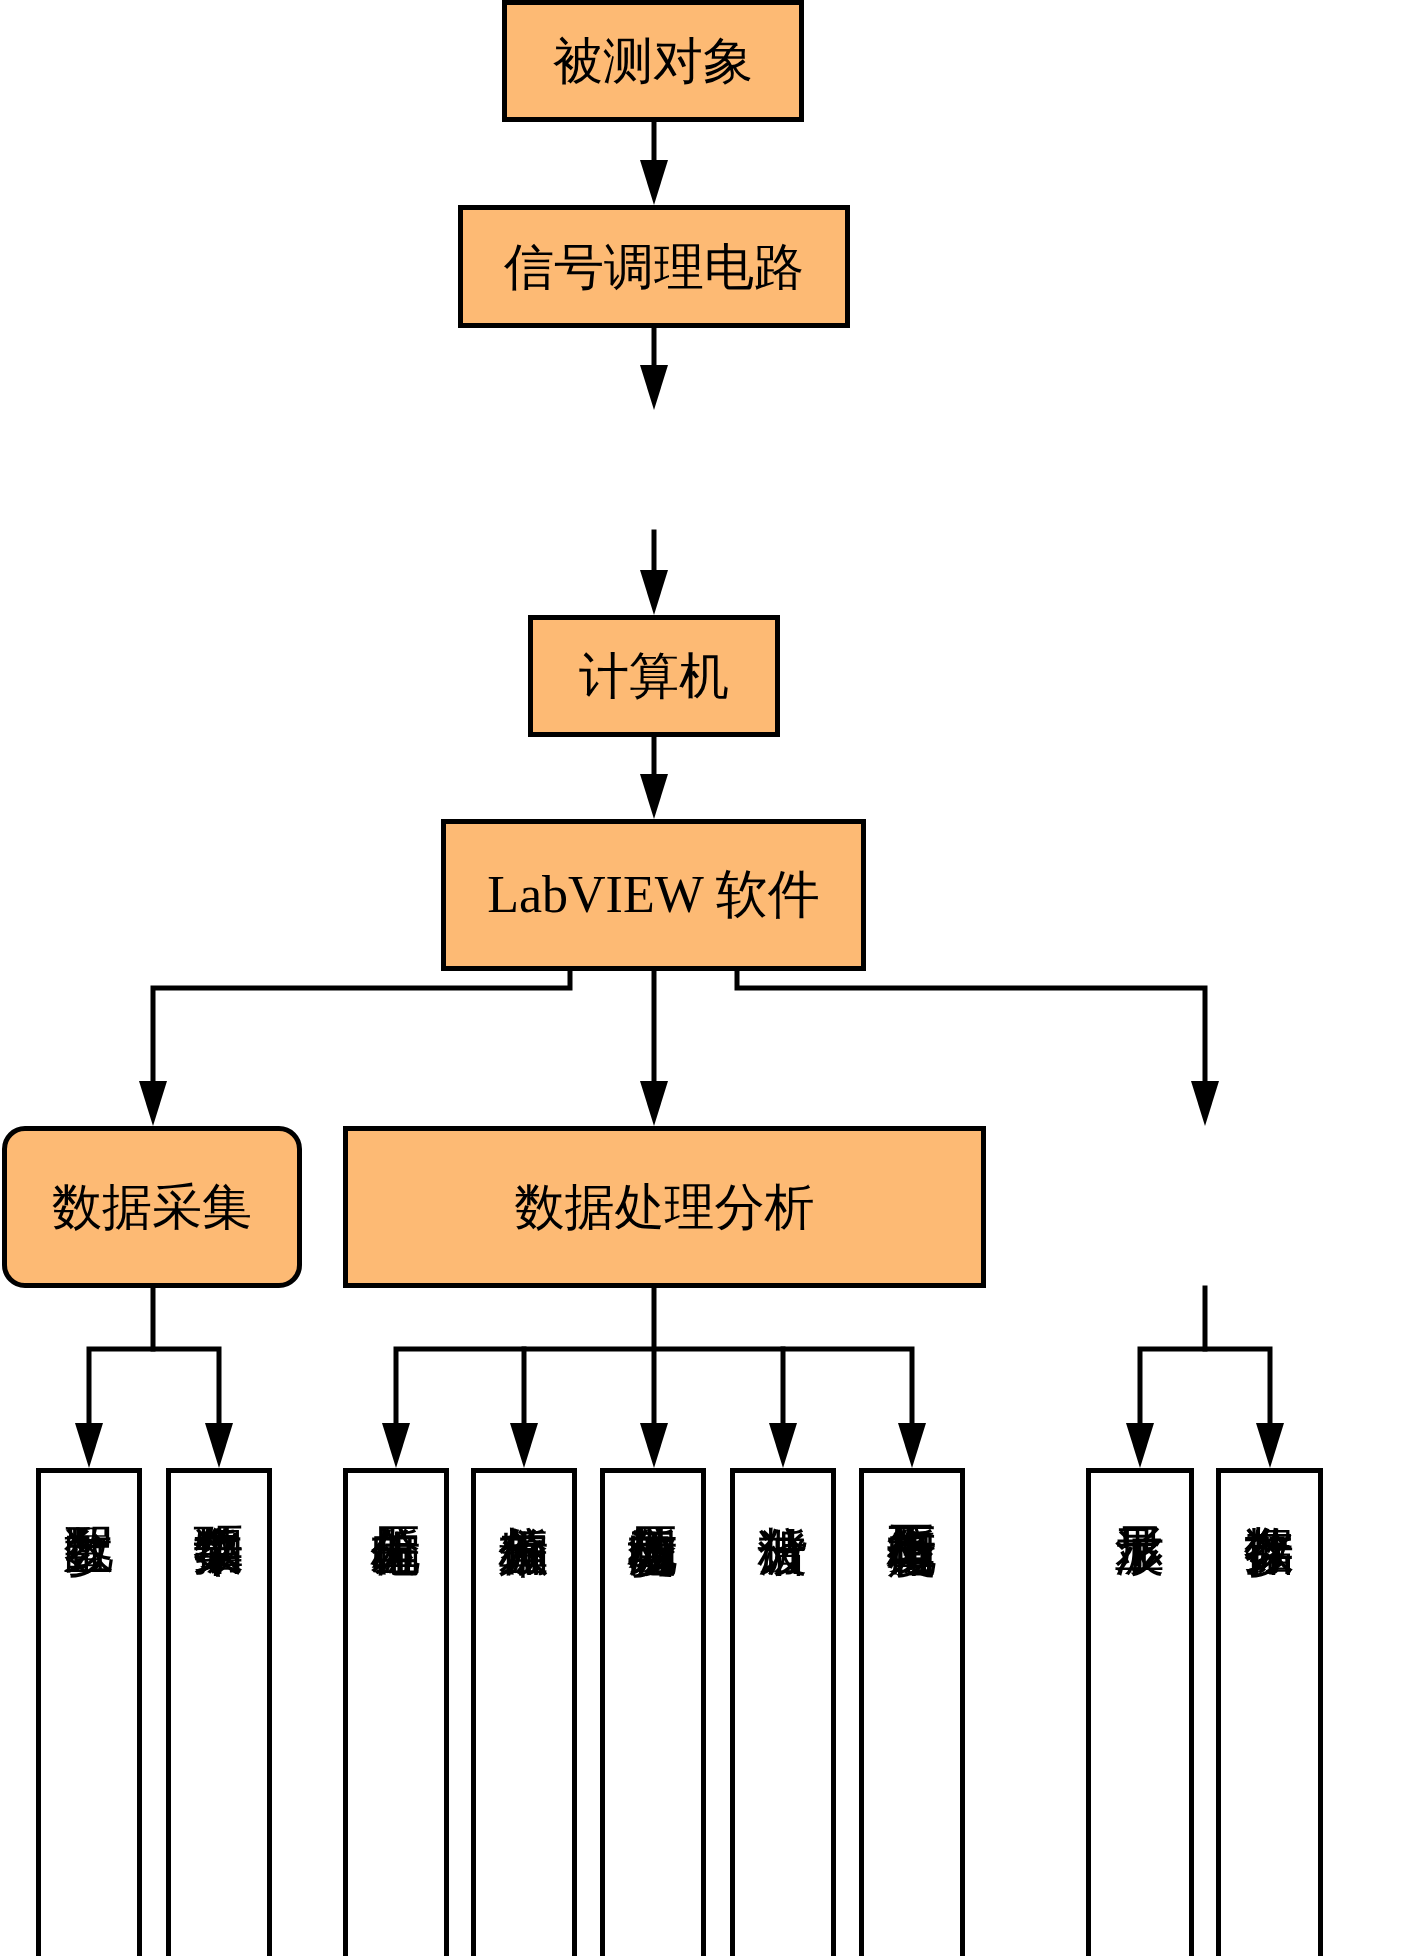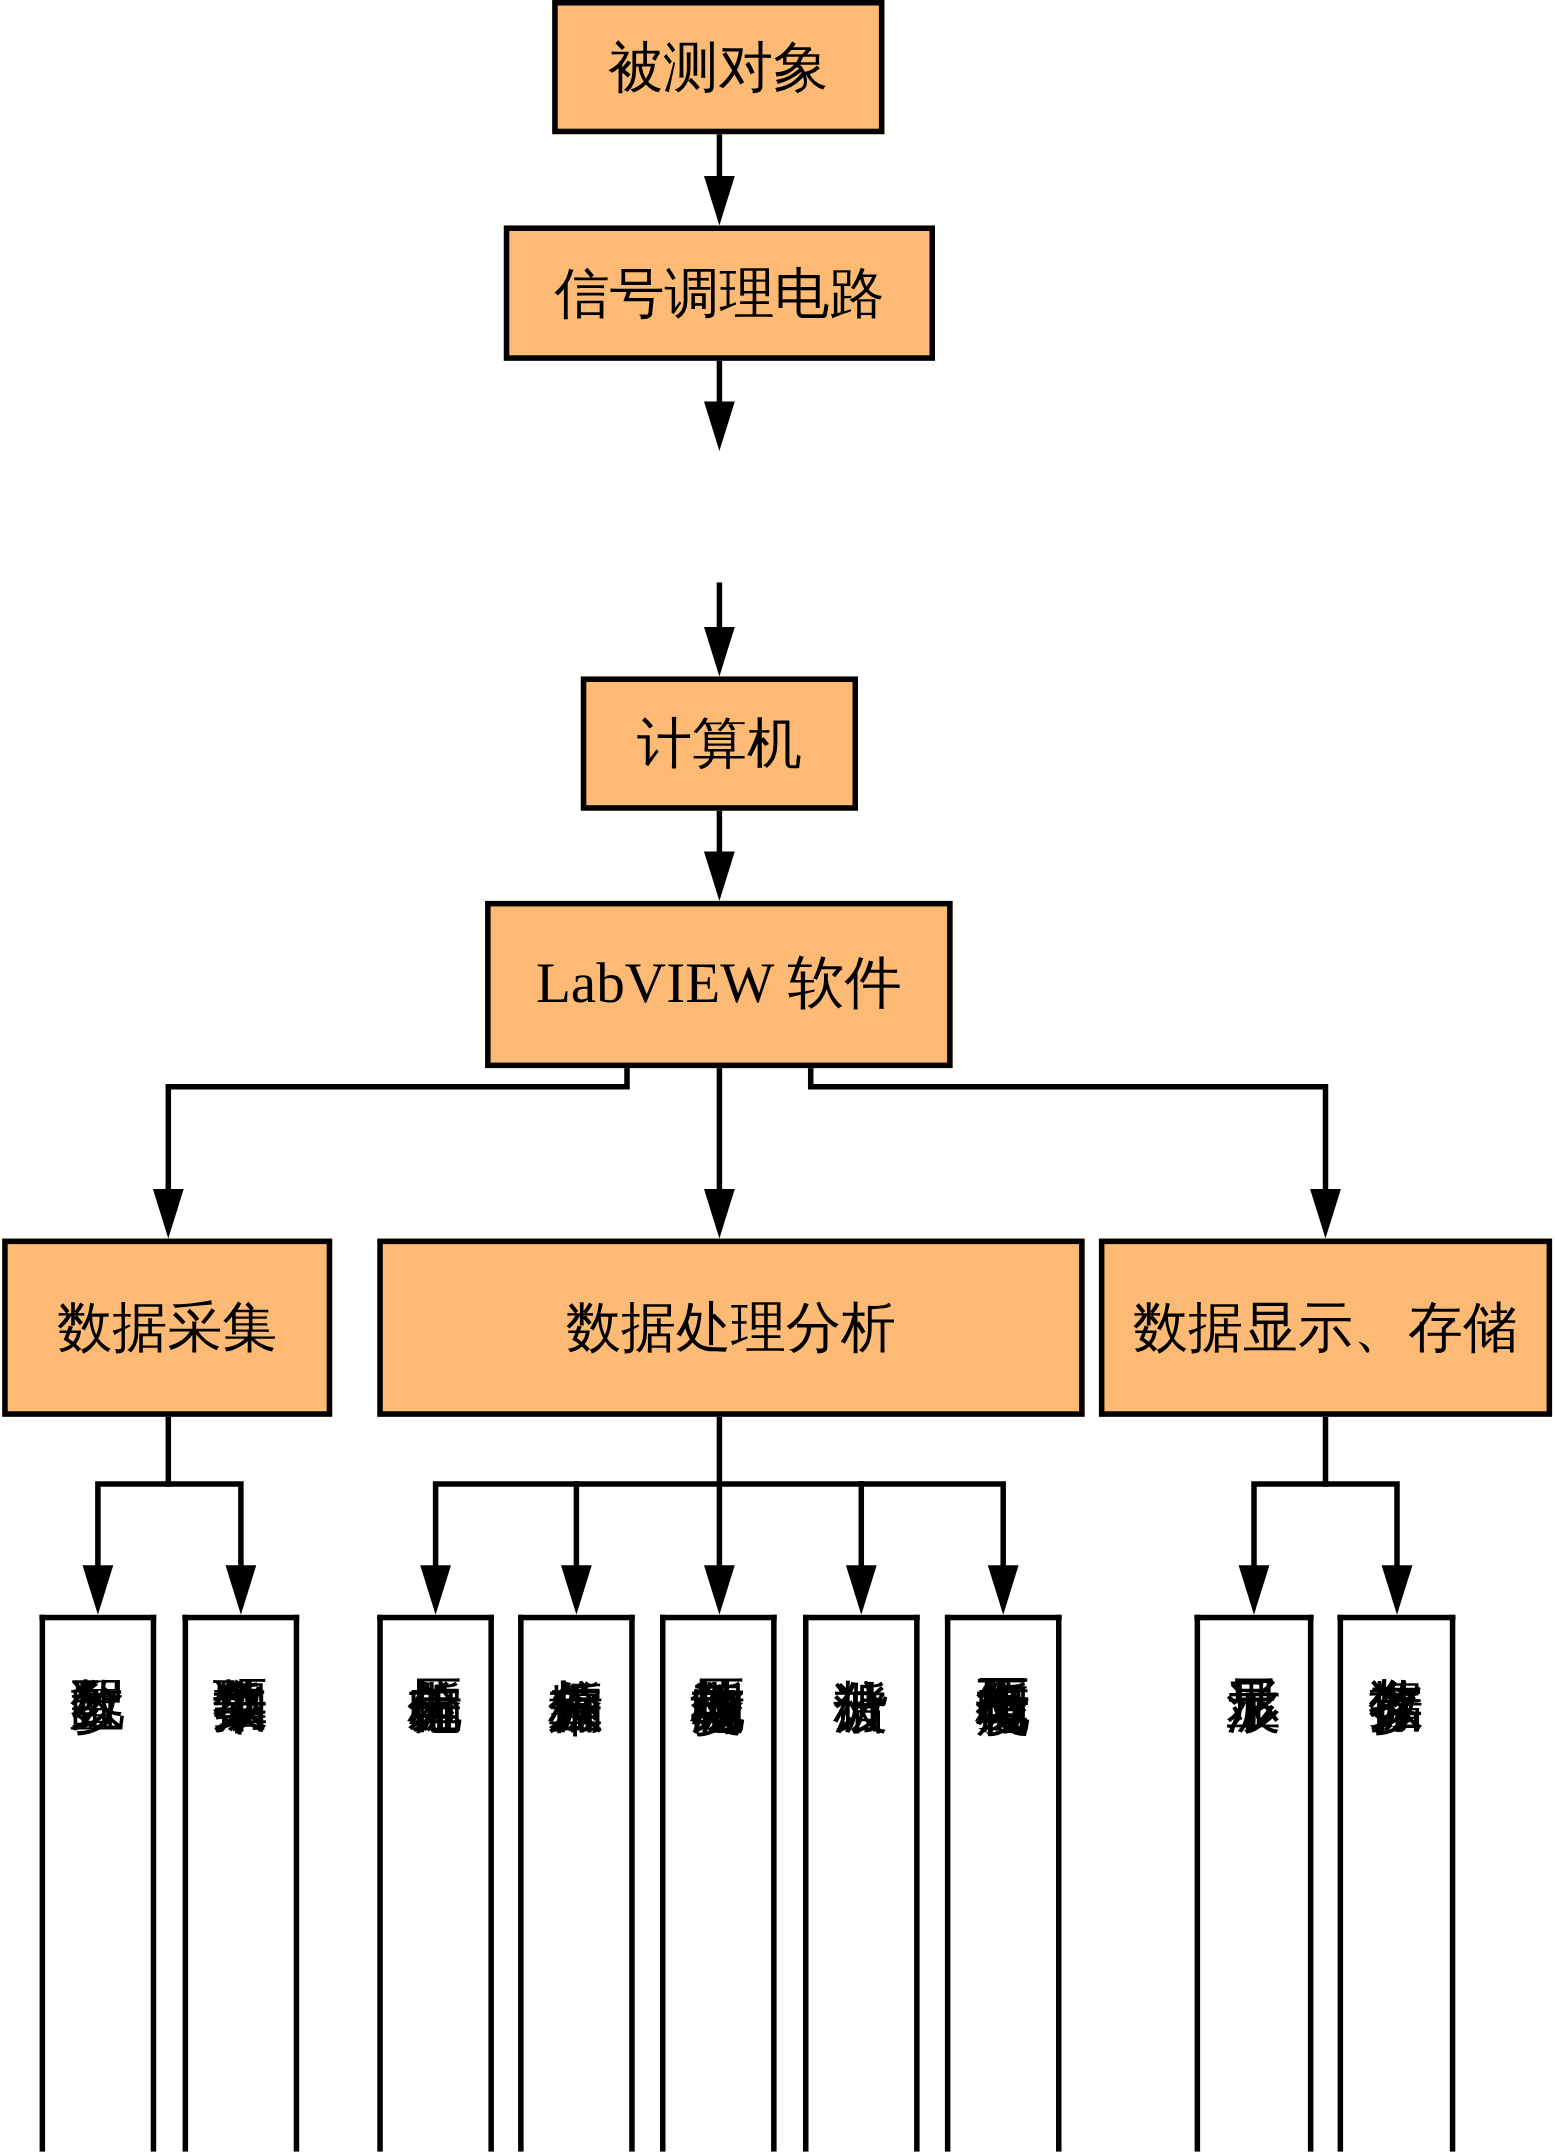--- a/index.html
+++ b/index.html
@@ -82,28 +82,25 @@
   <div class="box" style="left:458px;top:205px;width:392px;height:123px;align-items:center;">
     <span>信号调理电路</span>
   </div>
   <div class="box" style="left:528px;top:615px;width:252px;height:122px;">
     <span>计算机</span>
   </div>
   <div class="box lab" style="left:441px;top:819px;width:425px;height:152px;justify-content:center;">
     <span>LabVIEW 软件</span>
   </div>
 
-  <div class="box" style="left:2px;top:1126px;width:300px;height:162px;">
+  <div class="box" style="left:2px;top:1126px;width:300px;height:162px;border-radius:23px;">
     <span>数据采集</span>
   </div>
   <div class="box" style="left:343px;top:1126px;width:643px;height:162px;">
     <span>数据处理分析</span>
-  </div>
-  <div class="box" style="left:999px;top:1126px;width:412px;height:162px;">
-    <span>数据显示、存储</span>
   </div>
 
   <div class="vbox" style="left:36px;top:1330px;width:106px;height:626px;">
     <span class="vt">参数配置</span>
   </div>
   <div class="vbox" style="left:166px;top:1330px;width:106px;height:626px;">
     <span class="vt">数据采集卡驱动</span>
   </div>
   <div class="vbox" style="left:343px;top:1330px;width:106px;height:626px;">
     <span class="vt">电压偏差分析</span>

